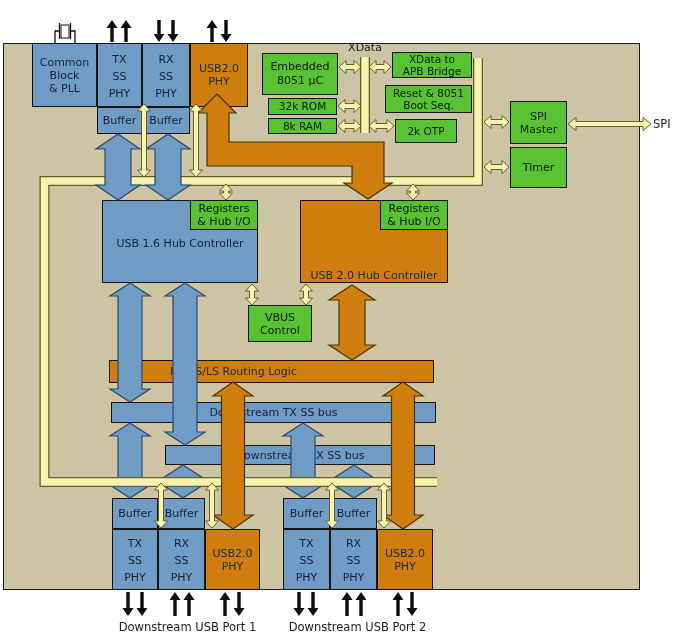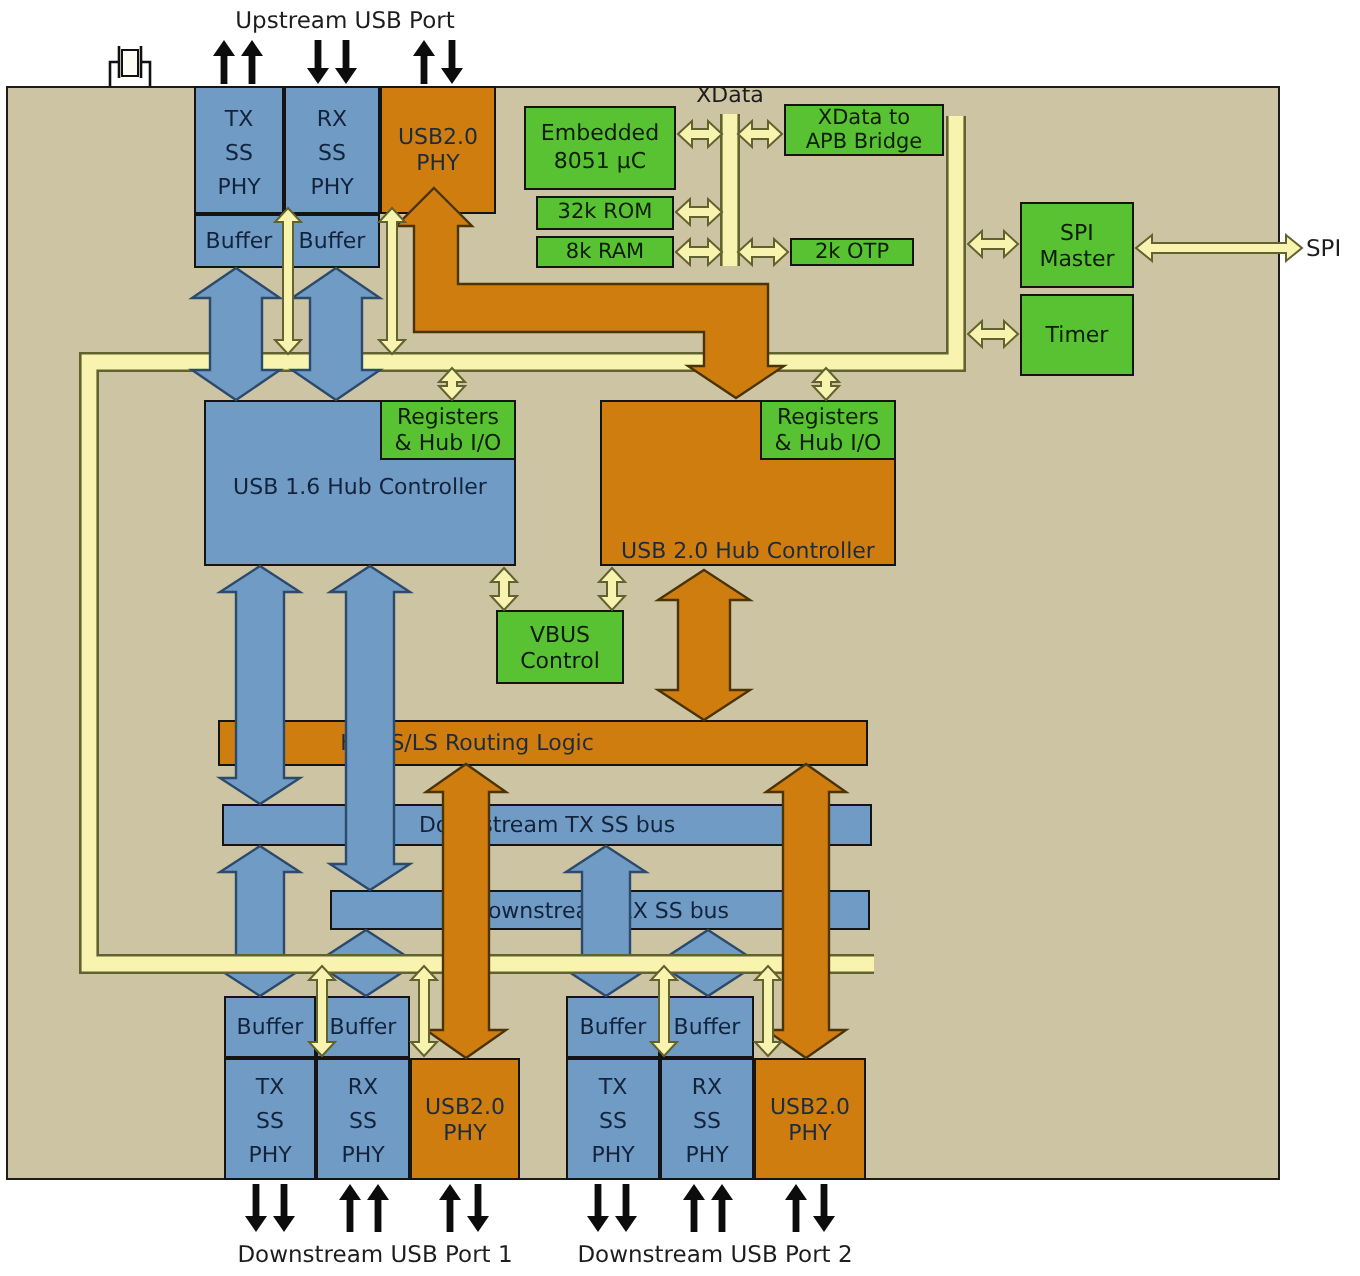--- a/index.html
+++ b/index.html
@@ -28,45 +28,49 @@
   .busd{fill:none;stroke:#62622f;stroke-width:10;}
   .busf{fill:none;stroke:#f8f4b0;stroke-width:7.4;}
   .wire{fill:none;stroke:#111;stroke-width:1.3;}
 </style>
 </head>
 <body>
 
 <div id="stage">
   <div id="chip"></div>
 
-  <div class="lbl" style="left:90px;top:3px;width:165px;">Upstream USB Port</div>
   <div class="lbl" style="left:105px;top:620px;width:165px;">Downstream USB Port 1</div>
   <div class="lbl" style="left:275px;top:620px;width:165px;">Downstream USB Port 2</div>
   <div class="lbl" style="left:653px;top:117px;width:26px;text-align:left;">SPI</div>
   <div class="lbl" style="left:337px;top:41px;width:56px;font-size:11px;">XData</div>
   <div class="lbl" style="left:387px;top:158px;width:56px;text-align:left;font-size:11px;margin-top:44px;">APB Bus</div>
 
+  <div class="box blue" style="left:32px;top:43px;width:65px;height:64px;"><span>Common
+Block
+&amp; PLL</span></div>
   <div class="box blue phy" style="left:97px;top:43px;width:45px;height:64px;"><span>TX
 SS
 PHY</span></div>
   <div class="box blue phy" style="left:142px;top:43px;width:48px;height:64px;"><span>RX
 SS
 PHY</span></div>
   <div class="box orange" style="left:190px;top:43px;width:58px;height:64px;"><span>USB2.0
 PHY</span></div>
   <div class="box blue" style="left:97px;top:107px;width:45px;height:27px;"><span>Buffer</span></div>
   <div class="box blue" style="left:142px;top:107px;width:48px;height:27px;"><span>Buffer</span></div>
 
   <div class="box green" style="left:262px;top:53px;width:76px;height:42px;line-height:14px;align-items:center;"><span>Embedded
 8051 µC</span></div>
   <div class="box green small" style="left:268px;top:98px;width:69px;height:17px;"><span>32k ROM</span></div>
   <div class="box green small" style="left:268px;top:118px;width:69px;height:16px;"><span>8k RAM</span></div>
   <div class="box green small" style="left:392px;top:52px;width:80px;height:26px;line-height:12px;"><span>XData to
 APB Bridge</span></div>
-  <div class="box green small" style="left:395px;top:119px;width:62px;height:14px;"><span>2k OTP</span></div>
+  <div class="box green small" style="left:385px;top:85px;width:87px;height:28px;"><span>Reset &amp; 8051
+Boot Seq.</span></div>
+  <div class="box green small" style="left:395px;top:119px;width:62px;height:24px;"><span>2k OTP</span></div>
   <div class="box green" style="left:510px;top:101px;width:57px;height:43px;"><span>SPI
 Master</span></div>
   <div class="box green" style="left:510px;top:147px;width:57px;height:41px;"><span>Timer</span></div>
 
   <div class="box blue hub" style="left:102px;top:200px;width:156px;height:83px;"><span>USB 1.6 Hub Controller</span></div>
   <div class="box green" style="left:190px;top:200px;width:68px;height:30px;"><span>Registers
 &amp; Hub I/O</span></div>
   <div class="box orange hub" style="left:300px;top:200px;width:148px;height:83px;align-items:flex-end;"><span>USB 2.0 Hub Controller</span></div>
   <div class="box green" style="left:380px;top:200px;width:68px;height:30px;"><span>Registers
 &amp; Hub I/O</span></div>

